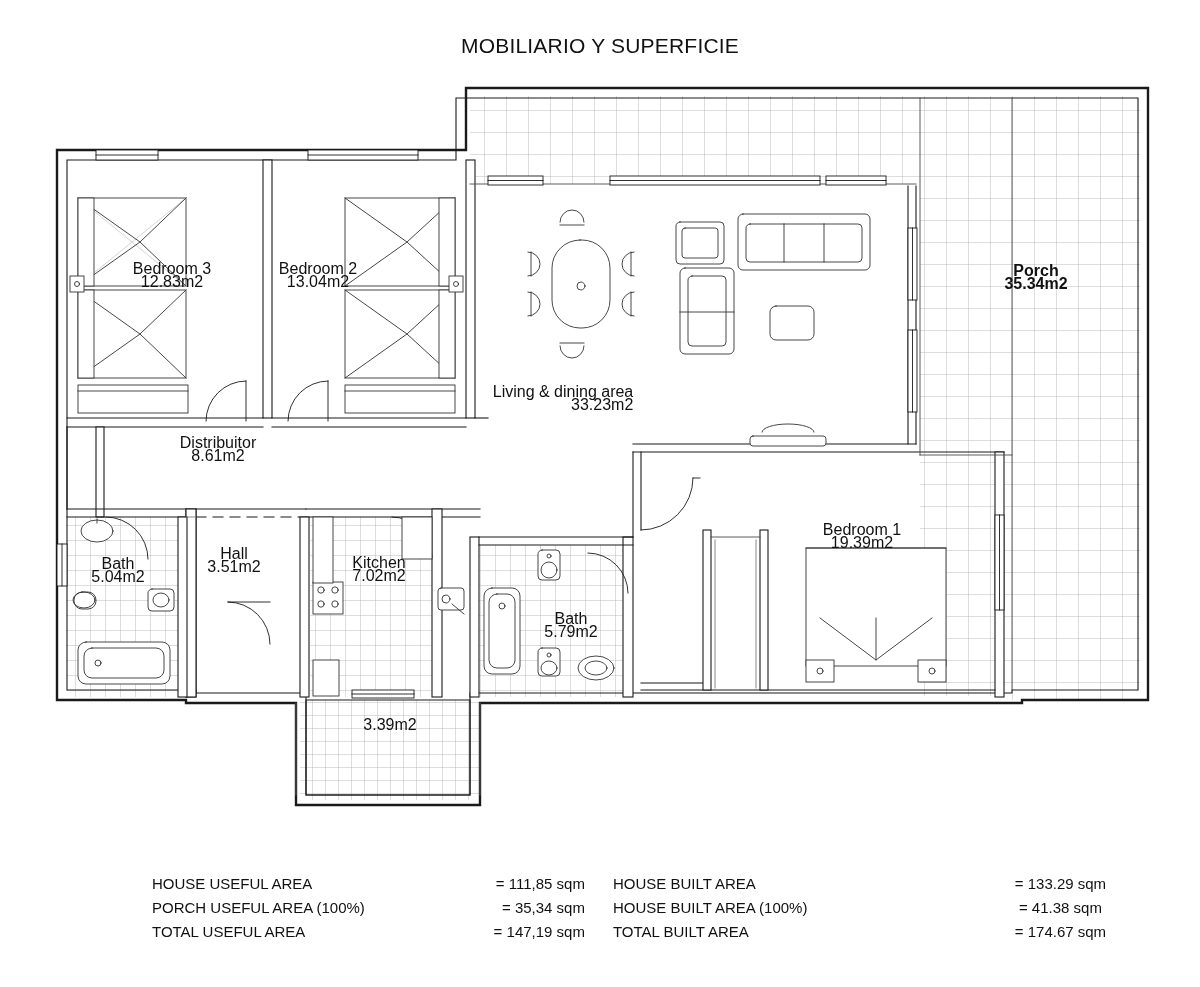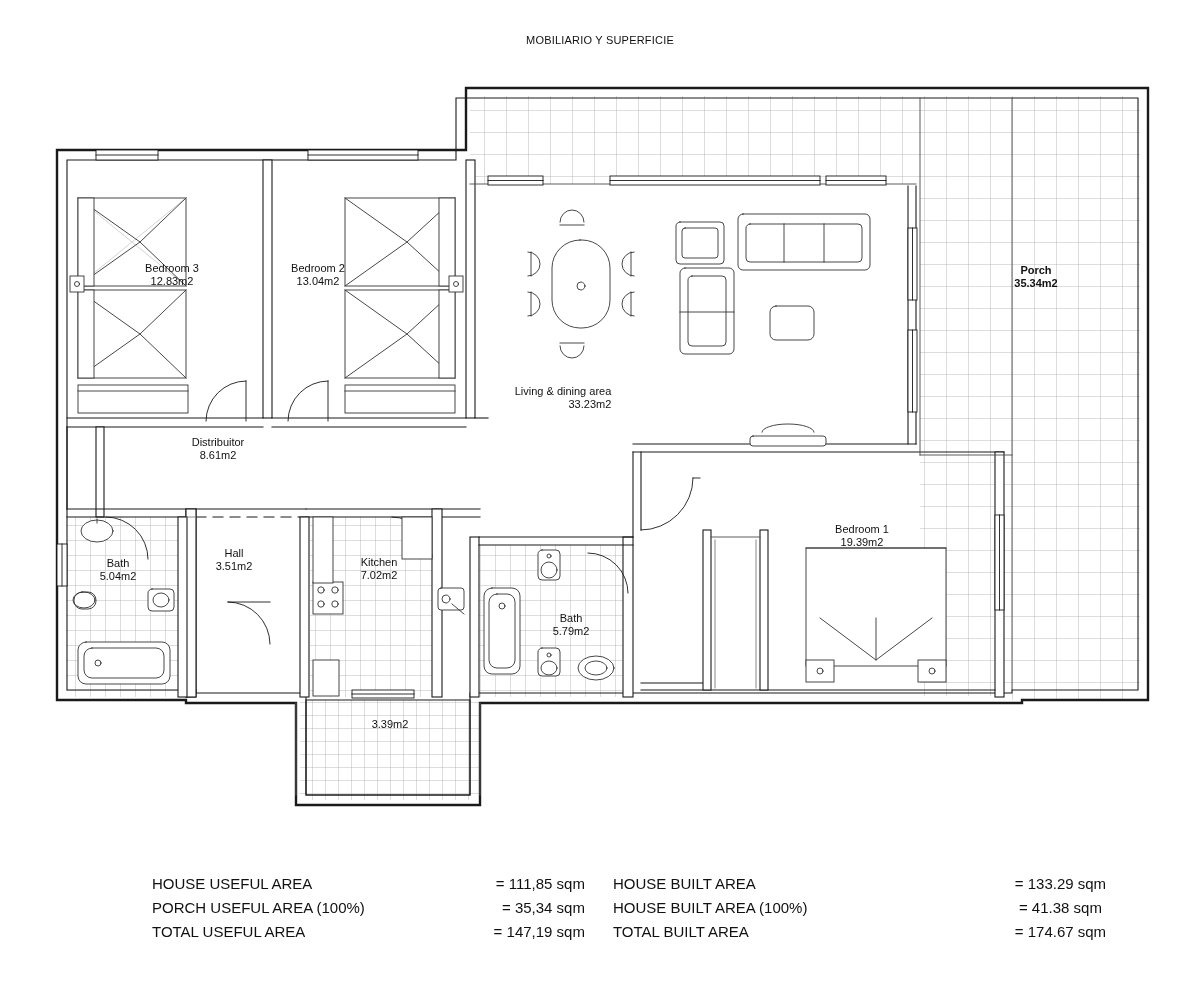--- a/index.html
+++ b/index.html
@@ -14,40 +14,40 @@
     color: #1a1a1a;
     position: relative;
     overflow: hidden;
   }
   .plan-title {
     position: absolute;
     top: 34px;
     left: 0;
     width: 1200px;
     text-align: center;
-    font-size: 11px;
+    font-size: 21px;
     letter-spacing: 0.2px;
     color: #111;
   }
 
   
   #canvas {
     position: absolute;
     left: 0;
     top: 0;
     width: 1200px;
     height: 860px;
   }
   #canvas svg { display: block; }
 
   
   .room-label {
     position: absolute;
     text-align: center;
-    font-size: 11px;
+    font-size: 16px;
     line-height: 13px;
     color: #111;
     white-space: nowrap;
     pointer-events: none;
   }
   .room-label .nm { display: block; }
   .room-label .ar { display: block; }
 
   
   .areas {

